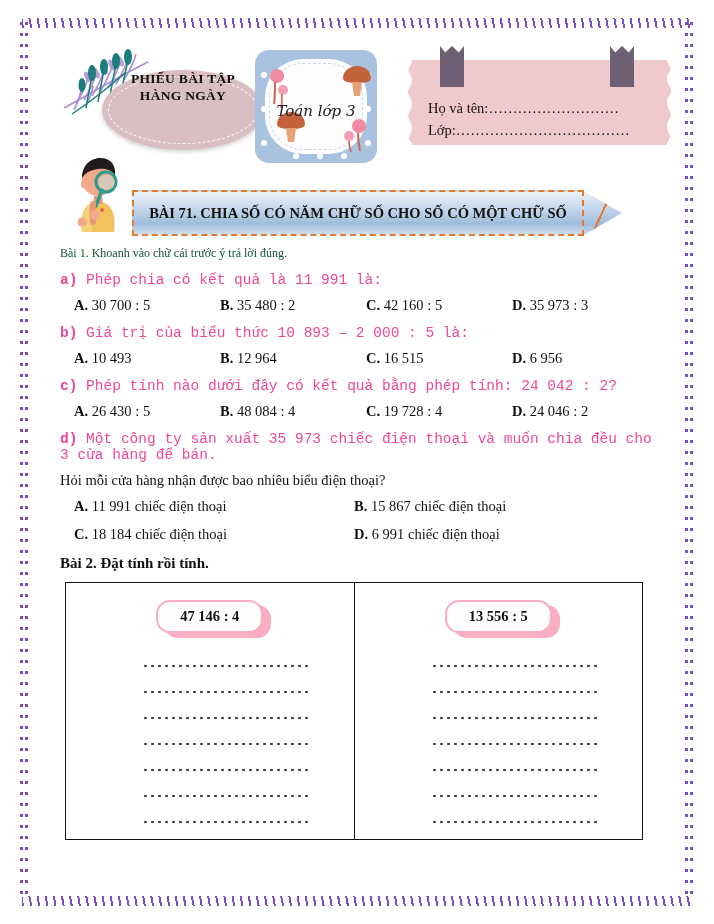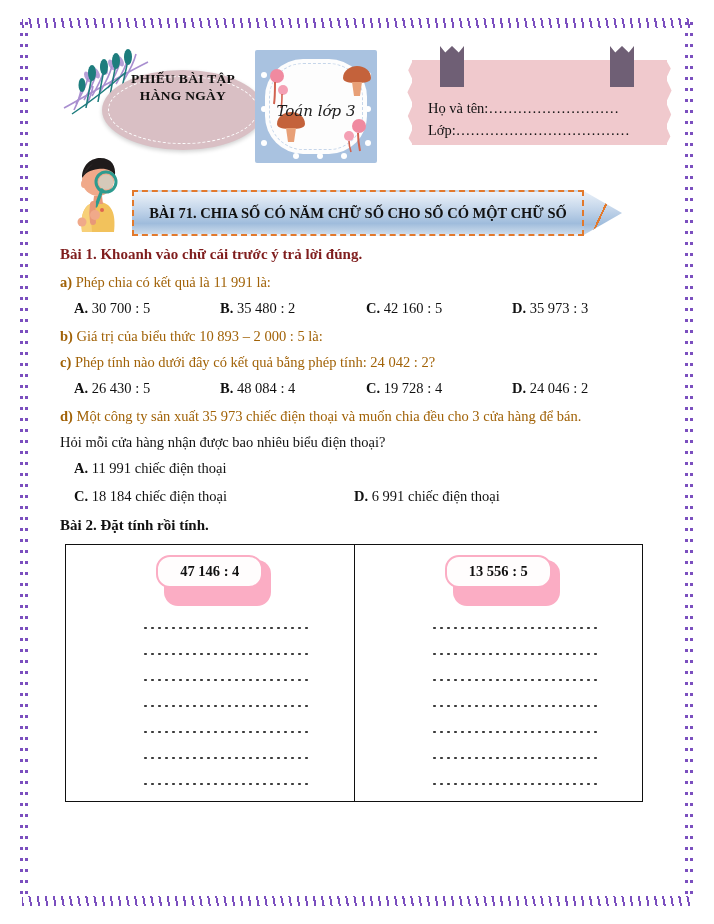--- a/index.html
+++ b/index.html
@@ -52,21 +52,21 @@
   }
   .oval span{
     position:relative;z-index:2;
     font-weight:bold;font-size:13.5px;color:#10100f;letter-spacing:.3px;
     line-height:17px;white-space:nowrap;
   }
 
   
   .bluecard{
     position:absolute;left:215px;top:18px;width:122px;height:113px;
-    background:#a9c2e0;border-radius:2px;
+    background:#a9c2e0;border-radius:14px;
   }
   .bluecard .inner{
     position:absolute;left:10px;top:9px;right:10px;bottom:9px;
     background:#fdfdfd;border-radius:38px;
   }
   .bluecard .inner:before{
     content:"";position:absolute;left:4px;top:4px;right:4px;bottom:4px;
     border:1.4px dashed #c6d6ea;border-radius:34px;
   }
   .bluecard .dot{position:absolute;width:6px;height:6px;border-radius:50%;background:#fff;}
@@ -123,39 +123,39 @@
     background:
       linear-gradient(115deg,transparent calc(50% - 1px),#e2792c calc(50% - 1px),#e2792c calc(50% + 1px),transparent calc(50% + 1px));
   }
   .banner .label{
     font-weight:bold;font-size:14.5px;color:#111;text-align:center;
     line-height:17px;padding:0 14px;
   }
 
   
   .content{position:absolute;left:60px;top:246px;width:600px;}
-  .q-head{font-weight:bold;font-size:15px;margin:0 0 11px 0;color:#7f1d1d;}
-  .q-stem{font-size:14.5px;margin:0 0 9px 0;color:#a16207;}
+  .q-head{font-weight:normal;font-size:12px;margin:0 0 11px 0;color:#14532d;}
+  .q-stem{font-size:14.5px;margin:0 0 9px 0;color:#ec4899;font-family:Liberation Mono, monospace;}
   .q-stem b{font-weight:bold;}
   .opts{display:flex;margin:0 0 11px 0;padding-left:14px;}
   .opts .opt{font-size:14.5px;color:#111;white-space:nowrap;}
   .opts.four .opt{width:146px;}
   .opts.two .opt{width:280px;}
   .opts .opt b{font-weight:bold;}
   .cont-line{font-size:14.5px;margin:0 0 9px 0;color:#111;}
 
   
   .b2-head{font-weight:bold;font-size:15px;margin:12px 0 10px 0;color:#111;}
   .table{
     position:relative;width:578px;height:258px;margin-left:5px;
     border:1.6px solid #111;box-sizing:border-box;display:flex;
   }
   .cell{flex:1;position:relative;}
   .cell + .cell{border-left:1.6px solid #111;}
-  .pill-wrap{position:relative;height:46px;display:flex;justify-content:center;margin-top:10px;font-family:Liberation Serif, serif;}
+  .pill-wrap{position:relative;height:46px;display:flex;justify-content:center;align-items:center;margin-top:10px;font-family:Liberation Serif, serif;}
   .pill{
     position:relative;display:inline-block;
   }
   .pill .shadow{
     position:absolute;left:8px;top:5px;width:100%;height:100%;
     background:#fbadc4;border-radius:14px;
   }
   .pill .face{
     position:relative;z-index:2;
     background:#fffdfd;border:2.5px solid #fbadc4;border-radius:14px;
@@ -297,39 +297,46 @@
       <div class="opt"><b>A.</b> <span>30 700 : 5</span></div>
       <div class="opt"><b>B.</b> <span>35 480 : 2</span></div>
       <div class="opt"><b>C.</b> <span>42 160 : 5</span></div>
       <div class="opt"><b>D.</b> <span>35 973 : 3</span></div>
     </div>
 
     <div class="q-stem">
       <b>b)</b>
       <span>Giá trị của biểu thức 10 893 – 2 000 : 5 là:</span>
     </div>
+    <div class="opts four">
+      <div class="opt"><b>A.</b> <span>10 493</span></div>
+      <div class="opt"><b>B.</b> <span>12 964</span></div>
+      <div class="opt"><b>C.</b> <span>16 515</span></div>
+      <div class="opt"><b>D.</b> <span>6 956</span></div>
+    </div>
 
     <div class="q-stem">
       <b>c)</b>
       <span>Phép tính nào dưới đây có kết quả bằng phép tính: 24 042 : 2?</span>
     </div>
     <div class="opts four">
       <div class="opt"><b>A.</b> <span>26 430 : 5</span></div>
       <div class="opt"><b>B.</b> <span>48 084 : 4</span></div>
       <div class="opt"><b>C.</b> <span>19 728 : 4</span></div>
       <div class="opt"><b>D.</b> <span>24 046 : 2</span></div>
     </div>
 
     <div class="q-stem">
       <b>d)</b>
       <span>Một công ty sản xuất 35 973 chiếc điện thoại và muốn chia đều cho 3 cửa hàng để bán.</span>
     </div>
     <div class="cont-line">Hỏi mỗi cửa hàng nhận được bao nhiêu biểu điện thoại?</div>
     <div class="opts two">
       <div class="opt"><b>A.</b> <span>11 991 chiếc điện thoại</span></div>
+      <div class="opt"><b>B.</b> <span>15 867 chiếc điện thoại</span></div>
     </div>
     <div class="opts two">
       <div class="opt"><b>C.</b> <span>18 184 chiếc điện thoại</span></div>
       <div class="opt"><b>D.</b> <span>6 991 chiếc điện thoại</span></div>
     </div>
 
     <div class="b2-head">Bài 2. Đặt tính rồi tính.</div>
 
     <div class="table">
       <div class="cell">

